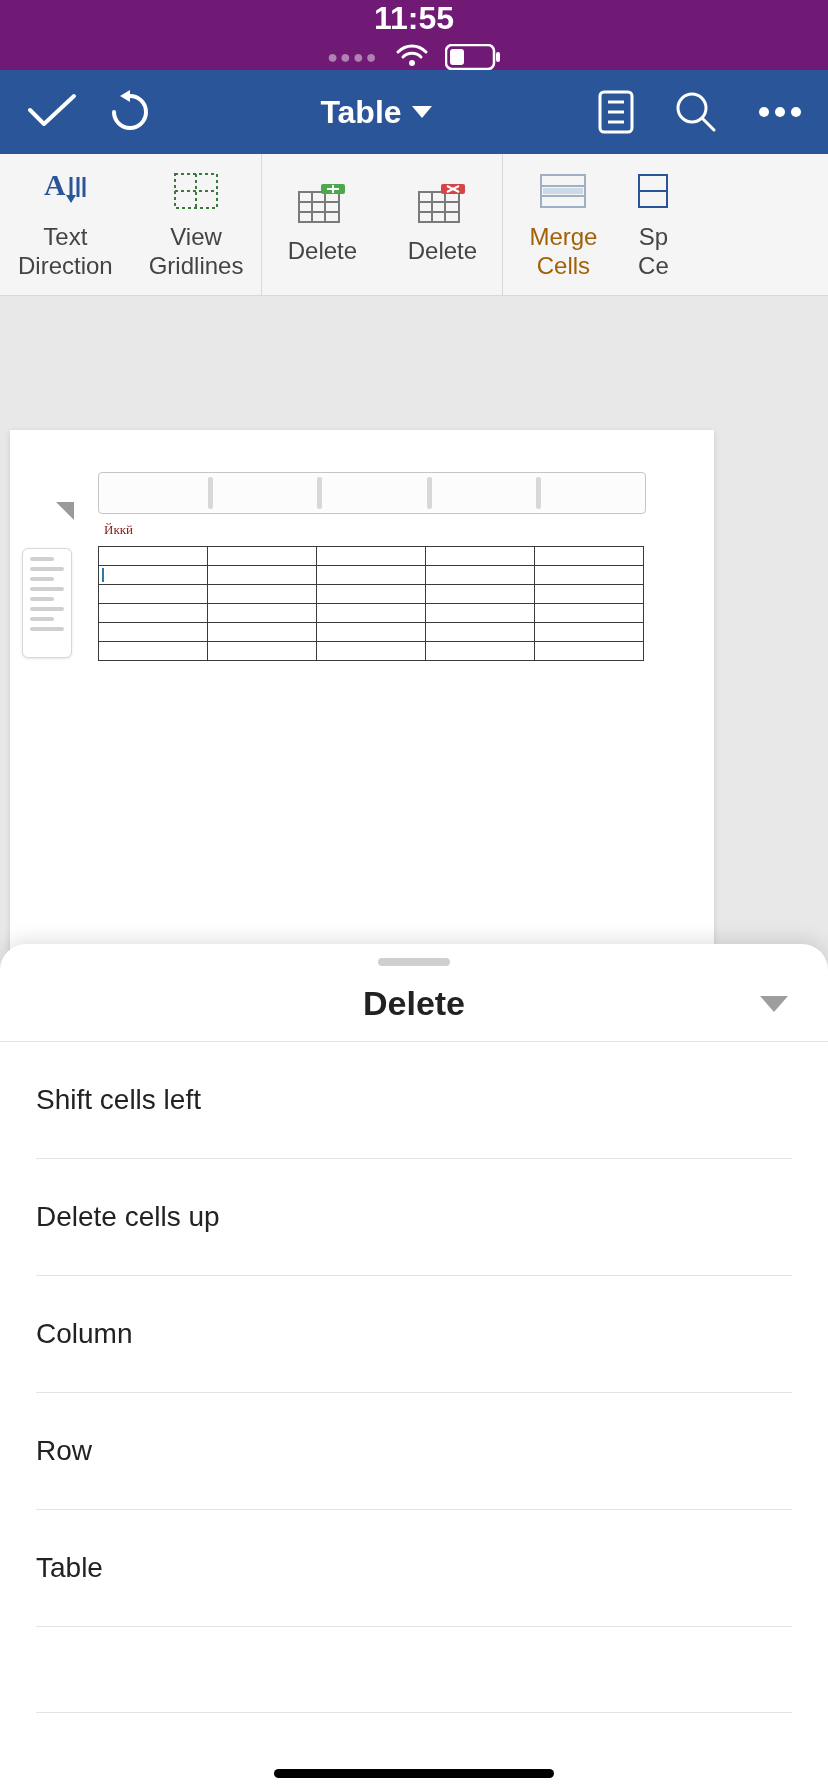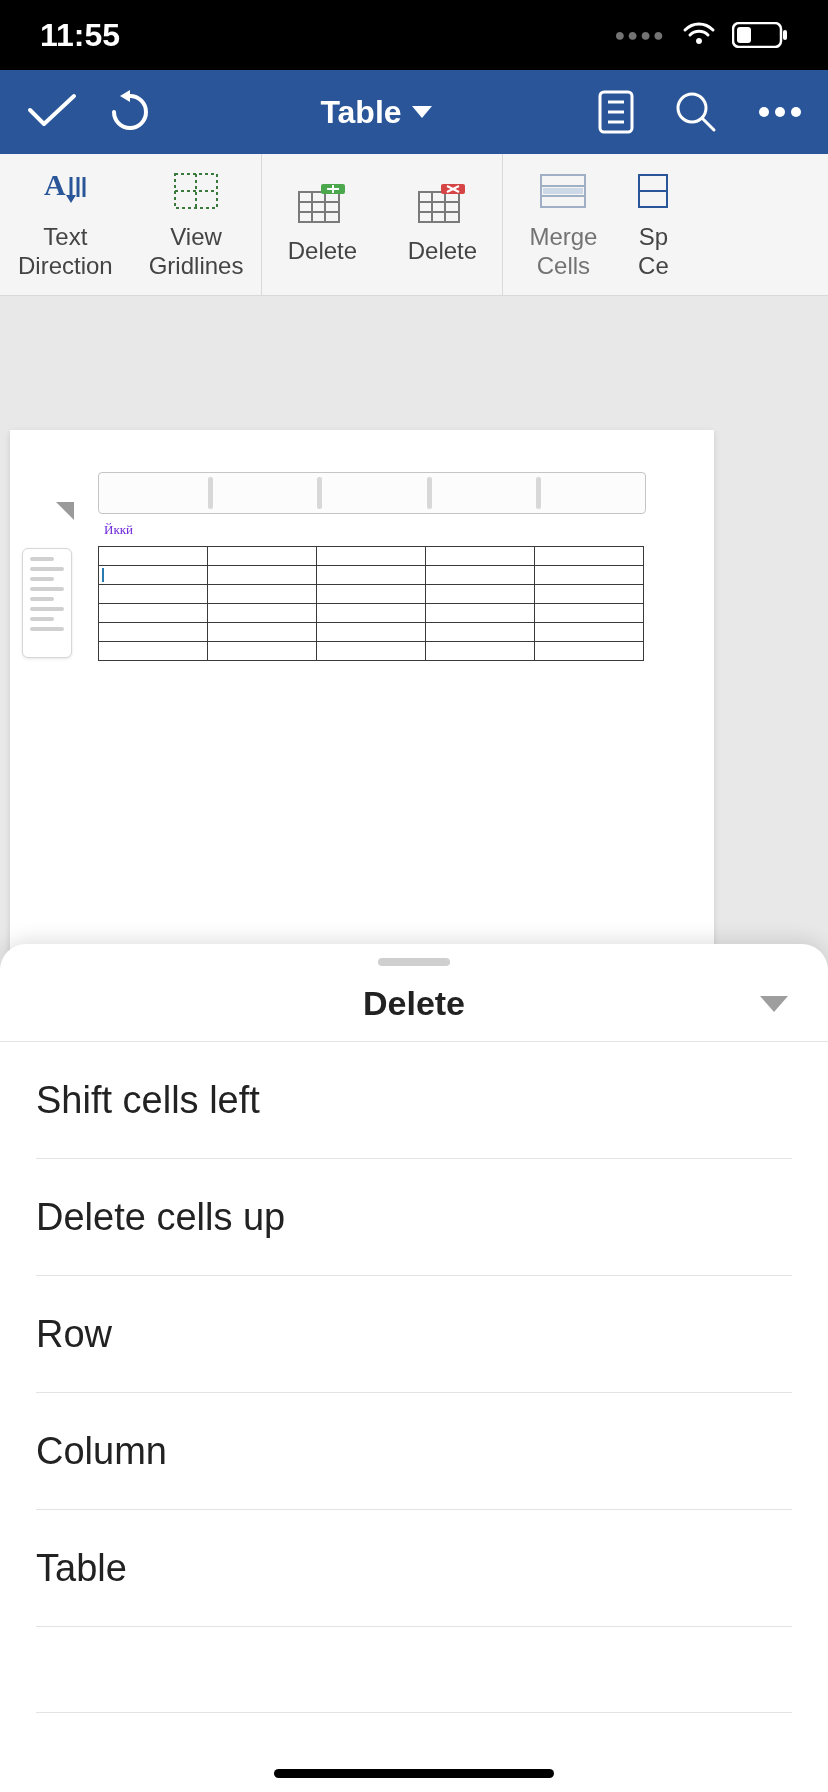--- a/index.html
+++ b/index.html
@@ -1,19 +1,19 @@
 <!DOCTYPE html>
 <html><head>
 <meta charset="utf-8">
 <style>
   * { margin: 0; padding: 0; box-sizing: border-box; -webkit-font-smoothing: antialiased; }
   html, body { width: 828px; height: 1792px; overflow: hidden; font-family: -apple-system, "Segoe UI", sans-serif; background: #e8e8e8; }
   .status-bar {
-    height: 70px; background: #000000; color: #fff; display: flex; align-items: center;
-    justify-content: space-between; padding: 0 40px; font-size: 32px; font-weight: 600;
+    height: 70px; background: #701a75; color: #fff; display: flex; align-items: center;
+    justify-content: space-between; padding: 0 40px; font-size: 32px; font-weight: 600; flex-direction: column;
   }
   .status-right { display: flex; align-items: center; gap: 16px; }
   .dots-net { letter-spacing: 2px; color: rgba(255,255,255,.45); font-size: 18px; }
   .app-header {
     height: 84px; background: #2a5699; display: flex; align-items: center; justify-content: space-between;
     padding: 0 26px;
   }
   .hdr-left { display: flex; align-items: center; gap: 28px; }
   .hdr-center { display: flex; align-items: center; gap: 10px; color: #fff; font-size: 32px; font-weight: 600;}
   .hdr-right { display: flex; align-items: center; gap: 40px; }
@@ -26,21 +26,21 @@
   .ribbon-group {
     display: flex; align-items: stretch;
     border-right: 1px solid #d9d9d9;
   }
   .ribbon-group:last-child { border-right: none; }
   .ribbon-btn {
     display: flex; flex-direction: column; align-items: center; justify-content: center;
     font-size: 24px; color: #444; line-height: 1.2; padding: 0 18px; min-width: 120px;
     text-align: center; gap: 10px;
   }
-  .ribbon-btn.disabled { color: #737373; }
+  .ribbon-btn.disabled { color: #a16207; }
   .ribbon-icon { height: 44px; display: flex; align-items: center; justify-content: center; }
 
   .doc-area {
     position: absolute; top: 296px; left: 0; right: 0; bottom: 0;
     background: #e8e8e8; overflow: hidden;
   }
   .page {
     position: absolute; top: 134px; left: 10px; width: 704px; height: 710px;
     background: #fff; box-shadow: 0 2px 6px rgba(0,0,0,.12);
   }
@@ -50,21 +50,21 @@
   }
   .ruler div { flex: 1; position: relative; }
   .ruler div + div::before {
     content: ""; position: absolute; left: 0; top: 4px; bottom: 4px; width: 5px;
     background: #d8d8d8; border-radius: 2px;
   }
   .ruler-tab {
     position: absolute; top: 72px; left: 46px;
     width: 0; height: 0; border-left: 18px solid transparent; border-top: 18px solid #9a9a9a;
   }
-  .tiny-text { position: absolute; top: 92px; left: 94px; font-size: 13px; color: #6d28d9; font-family: "Times New Roman", serif;}
+  .tiny-text { position: absolute; top: 92px; left: 94px; font-size: 13px; color: #7f1d1d; font-family: "Times New Roman", serif;}
   .pages-thumb {
     position: absolute; top: 118px; left: 12px; width: 50px; height: 110px; background: #fff;
     border: 1px solid #d7d7d7; border-radius: 6px; padding: 8px 7px; display:flex; flex-direction:column; gap:6px;
     box-shadow: 0 1px 3px rgba(0,0,0,.1);
   }
   .pages-thumb span { height: 4px; background: #d0d0d0; border-radius: 2px; }
   .pages-thumb span:nth-child(odd){ width: 70%; }
   .pages-thumb span:nth-child(even){ width: 100%; }
 
   .tbl {
@@ -93,21 +93,21 @@
     height: 76px; position: relative; border-bottom: 1px solid #e3e3e3;
   }
   .sheet-title { font-size: 34px; font-weight: 600; color: #222; }
   .sheet-caret {
     position: absolute; right: 40px; top: 50%; transform: translateY(-50%);
     width: 0; height: 0; border-left: 14px solid transparent; border-right: 14px solid transparent;
     border-top: 16px solid #9e9e9e;
   }
   .options { padding: 0 36px; }
   .option {
-    height: 117px; display: flex; align-items: center; font-size: 38px; color: #222;
+    height: 117px; display: flex; align-items: center; font-size: 28px; color: #222;
     border-bottom: 1px solid #e3e3e3;
   }
   .spacer { height: 86px; border-bottom: 1px solid #e3e3e3; }
 
   .home-ind {
     position: absolute; bottom: 14px; left: 50%; transform: translateX(-50%);
     width: 280px; height: 9px; background: #000; border-radius: 6px;
   }
 </style>
 </head>
@@ -325,24 +325,24 @@
     <span class="sheet-caret"></span>
   </div>
   <div class="options">
     <div class="option">
         <span>Shift cells left</span>
       </div>
     <div class="option">
         <span>Delete cells up</span>
       </div>
     <div class="option">
+        <span>Column</span>
+      </div>
+    <div class="option">
         <span>Row</span>
       </div>
     <div class="option">
-        <span>Column</span>
-      </div>
-    <div class="option">
         <span>Table</span>
       </div>
     <div class="spacer"></div>
   </div>
   <div class="home-ind"></div>
 </div>
 
 </body></html>

